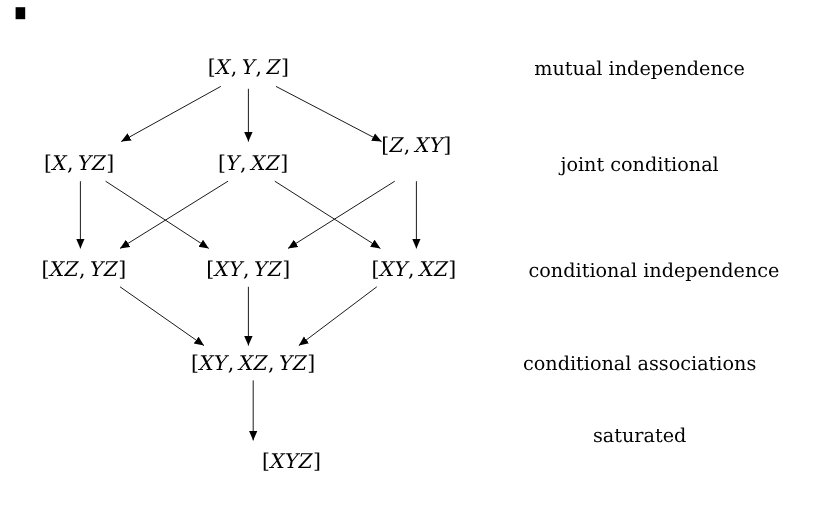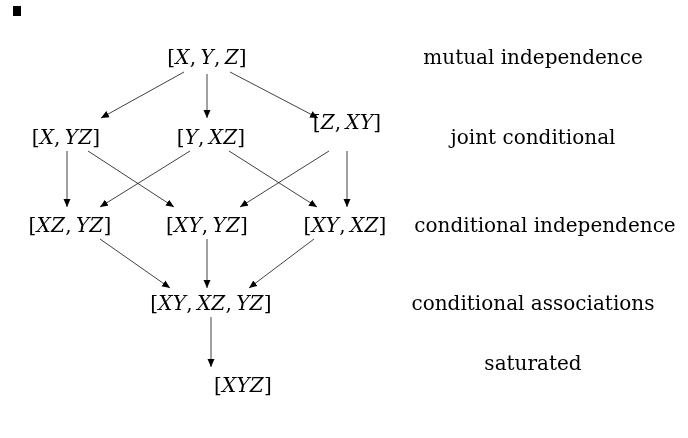--- a/index.html
+++ b/index.html
@@ -19,32 +19,32 @@
     position: absolute;
     left: 13px;
     top: 6px;
     width: 8px;
     height: 10px;
     background: #000000;
   }
   .node {
     position: absolute;
     transform: translate(-50%, -50%);
-    font-size: 20px;
+    font-size: 17px;
     white-space: nowrap;
     letter-spacing: 0.2px;
   }
   .node i {
     font-style: italic;
     font-family: "DejaVu Serif", serif;
   }
   .rowlabel {
     position: absolute;
     transform: translate(-50%, -50%);
-    font-size: 20px;
+    font-size: 16px;
     white-space: nowrap;
   }
   svg.edges {
     position: absolute;
     left: 0;
     top: 0;
     pointer-events: none;
   }
   svg.edges line {
     stroke: #000000;

